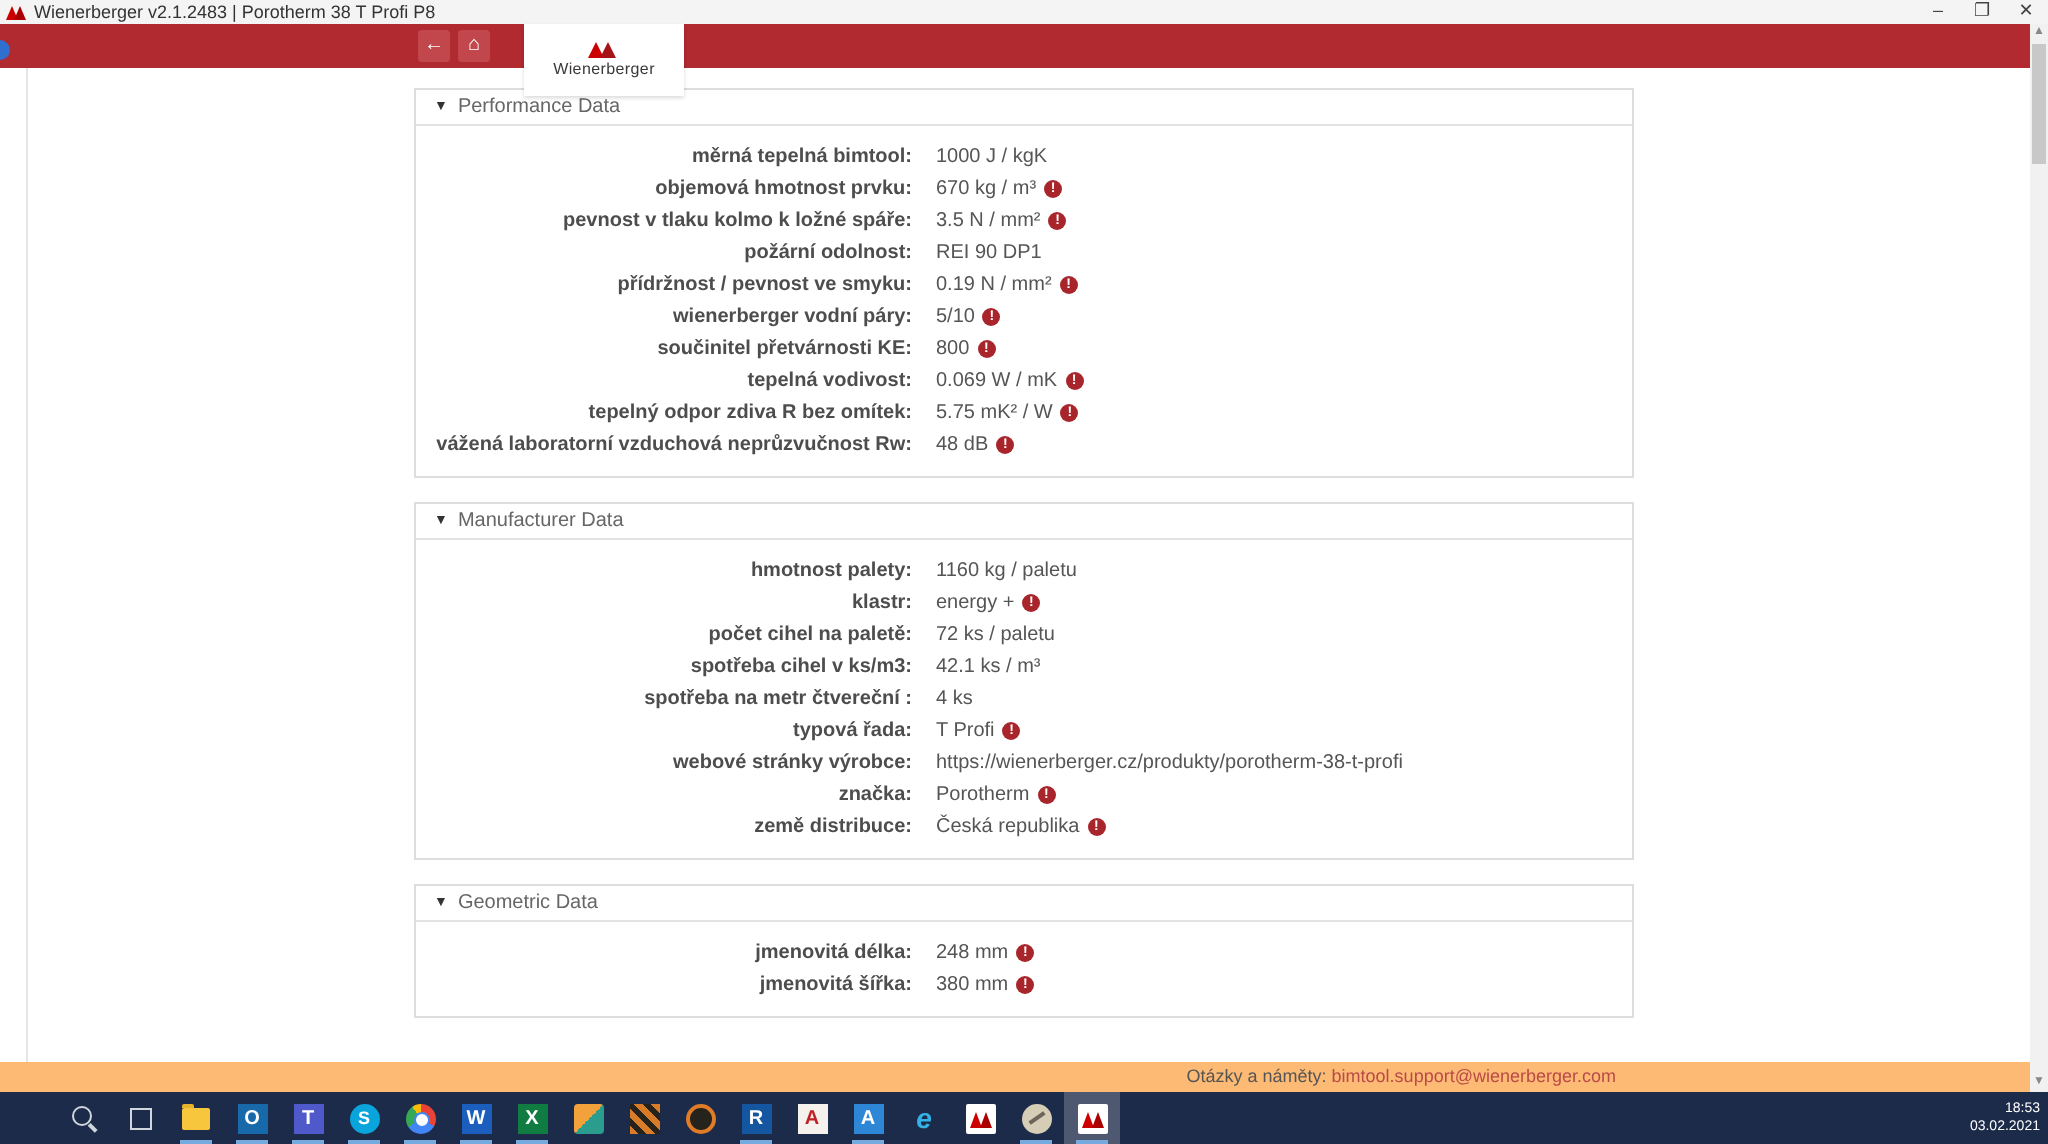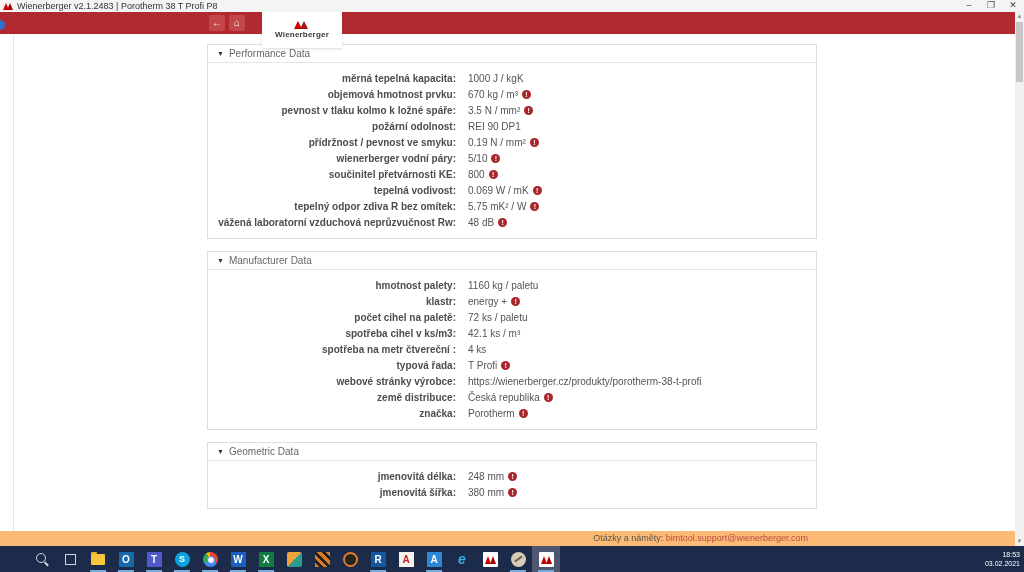--- a/index.html
+++ b/index.html
@@ -24,21 +24,21 @@
     border-radius:2px; color:#fff; font-size:10px; line-height:15px; text-align:center; }
   .nav-back { left:209px; }
   .nav-home { left:229px; }
   .logo-box { position:absolute; left:262px; top:12px; width:80px; height:36px; background:#fff;
     box-shadow:0 1px 2px rgba(0,0,0,.15); display:flex; flex-direction:column;
     align-items:center; justify-content:center; z-index:3; }
   .logo-peaks { position:relative; width:16px; height:8px; }
   .logo-peaks i, .logo-peaks b { position:absolute; bottom:0; width:0; height:0;
     border-left:4px solid transparent; border-right:4px solid transparent; border-bottom:8px solid #cc0000; }
   .logo-peaks b { left:6px; border-bottom-color:#a61418; }
-  .logo-word { font-size:8px; font-weight:bold; color:#3a3a3a; letter-spacing:.2px; margin-top:1px; }
+  .logo-word { font-size:8px; font-weight:normal; color:#3a3a3a; letter-spacing:.2px; margin-top:1px; }
 
   
   .content { position:absolute; left:0; top:34px; width:1015px; height:497px; background:#fff; }
   .left-line { position:absolute; left:13px; top:0; width:1px; height:497px; background:#e6e6e6; }
   .edge-dot { position:absolute; left:-5px; top:-14px; width:10px; height:10px;
     border-radius:50%; background:#2f6fd0; }
 
   .sections { position:absolute; left:207px; top:10px; width:610px; }
   .section { border:1px solid #ddd; background:#fff; margin-bottom:12px; }
   .sec-head { height:18px; line-height:18px; padding-left:9px; font-size:10px; color:#666;
@@ -140,21 +140,21 @@
 </div>
 
 <div class="content">
   <div class="left-line"></div>
   <div class="edge-dot"></div>
   <div class="sections">
       <div class="section">
         <div class="sec-head"><span class="tri">▼</span><span>Performance Data</span></div>
         <div class="sec-body">
           <div class="row">
-            <span class="lbl">měrná tepelná kapacita:</span>
+            <span class="lbl">měrná tepelná bimtool:</span>
             <span class="val">1000 J / kgK</span>
           </div>
           <div class="row">
             <span class="lbl">objemová hmotnost prvku:</span>
             <span class="val">670 kg / m³</span>
             <span class="info-i">!</span>
           </div>
           <div class="row">
             <span class="lbl">pevnost v tlaku kolmo k ložné spáře:</span>
             <span class="val">3.5 N / mm²</span>
@@ -223,27 +223,27 @@
           <div class="row">
             <span class="lbl">typová řada:</span>
             <span class="val">T Profi</span>
             <span class="info-i">!</span>
           </div>
           <div class="row">
             <span class="lbl">webové stránky výrobce:</span>
             <span class="val">https://wienerberger.cz/produkty/porotherm-38-t-profi</span>
           </div>
           <div class="row">
+            <span class="lbl">značka:</span>
+            <span class="val">Porotherm</span>
+            <span class="info-i">!</span>
+          </div>
+          <div class="row">
             <span class="lbl">země distribuce:</span>
             <span class="val">Česká republika</span>
-            <span class="info-i">!</span>
-          </div>
-          <div class="row">
-            <span class="lbl">značka:</span>
-            <span class="val">Porotherm</span>
             <span class="info-i">!</span>
           </div>
         </div>
       </div>
       <div class="section">
         <div class="sec-head"><span class="tri">▼</span><span>Geometric Data</span></div>
         <div class="sec-body">
           <div class="row">
             <span class="lbl">jmenovitá délka:</span>
             <span class="val">248 mm</span>

